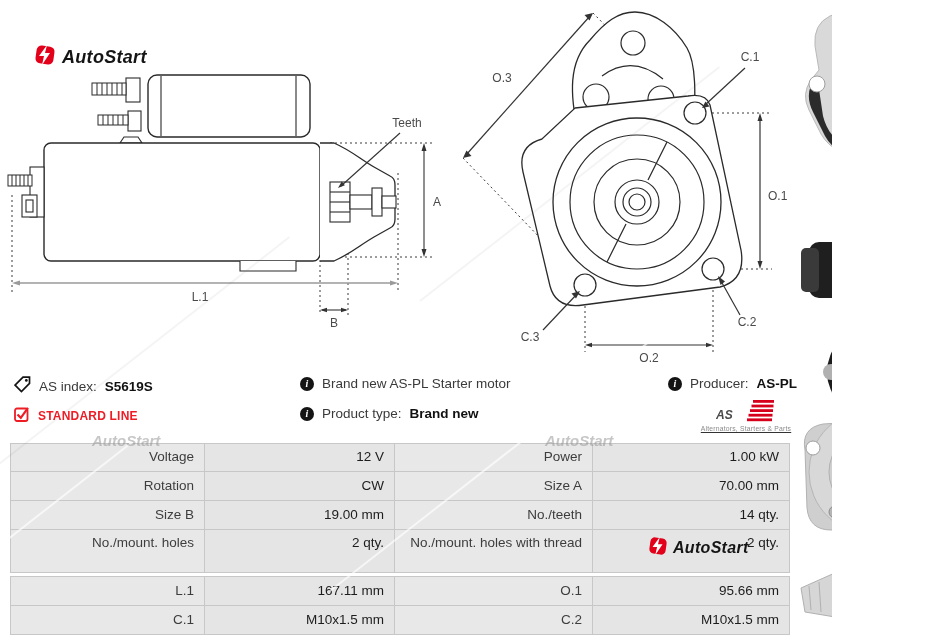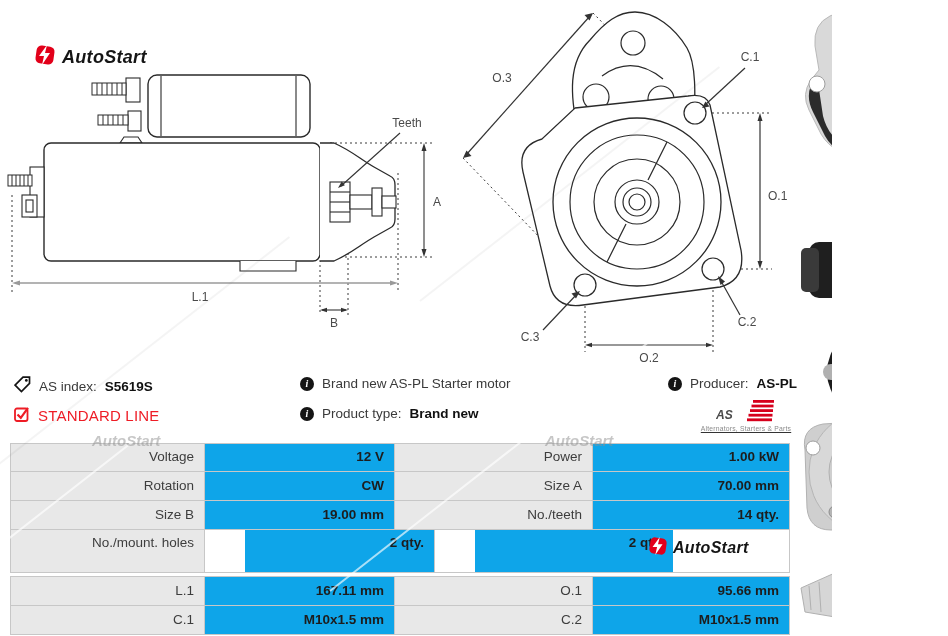--- a/index.html
+++ b/index.html
@@ -9,36 +9,36 @@
 
   
   .brand{left:34px;top:44px;display:flex;align-items:center;gap:6px;}
   .brand-text{font-size:18px;font-weight:bold;font-style:italic;color:#151515;letter-spacing:.3px;}
 
   
   .info-item{display:flex;align-items:center;gap:8px;font-size:13.5px;color:#3a3a3a;}
   .info-item b{color:#111;}
   .ii{width:14px;height:14px;border-radius:50%;background:#141414;color:#fff;text-align:center;
       font:bold italic 10px/14px "Liberation Serif",serif;flex:0 0 14px;}
-  .std-line{font-weight:normal;color:#ee1c25;font-size:15px;letter-spacing:.2px;}
+  .std-line{font-weight:bold;color:#ee1c25;font-size:12px;letter-spacing:.2px;}
 
   
   .aspl{display:flex;flex-direction:column;align-items:center;}
   .aspl-sub{font-size:6.8px;color:#8a8a8a;margin-top:1px;letter-spacing:.2px;}
 
   
   .spec-block{border:1px solid #c7c7c7;}
   .trow{display:grid;grid-template-columns:194px 190px 198px 196px;border-bottom:1px solid #c7c7c7;}
   .trow:last-child{border-bottom:none;}
   .tcell{display:flex;align-items:center;justify-content:flex-end;text-align:right;
          padding:0 10px;font-size:13.5px;border-right:1px solid #c7c7c7;line-height:1.25;}
   .tcell:last-child{border-right:none;}
   .tl{background:#e8e8e8;color:#3d3d3d;}
-  .tv{background:#0ea5e9;color:#1d1d1d;font-weight:bold;}
-  .h27{height:27px;} .h28{height:28px;} .h42{height:42px;gap:40px;}
+  .tv{background:#e5e5e5;color:#1d1d1d;}
+  .h27{height:27px;} .h28{height:28px;} .h42{height:42px;}
   .top-align .tcell{align-items:flex-start;padding-top:5px;}
 
   
   .wm-text{font-size:15px;font-weight:bold;font-style:italic;color:#8f8f8f;opacity:.5;z-index:6;}
   .wm-logo{display:flex;align-items:center;gap:5px;z-index:7;}
   .wm-logo .brand-text{font-size:16px;}
   .streak{position:absolute;height:2px;transform:rotate(-38deg);transform-origin:left center;z-index:5;}
   .streak.w{background:rgba(255,255,255,.65);}
   .streak.g{background:rgba(110,110,110,.08);}
 
@@ -348,20 +348,21 @@
       </div>
       <div class="trow h28">
         <div class="tcell tl">Size B</div>
         <div class="tcell tv">19.00 mm</div>
         <div class="tcell tl">No./teeth</div>
         <div class="tcell tv">14 qty.</div>
       </div>
       <div class="trow h42 top-align">
         <div class="tcell tl">No./mount. holes</div>
         <div class="tcell tv">2 qty.</div>
+        <div class="tcell tl">No./mount. holes with thread</div>
         <div class="tcell tv">2 qty.</div>
       </div>
     </div>
     <div class="spec-block" style="margin-top:3px;">
       <div class="trow h28">
         <div class="tcell tl">L.1</div>
         <div class="tcell tv">167.11 mm</div>
         <div class="tcell tl">O.1</div>
         <div class="tcell tv">95.66 mm</div>
       </div>

